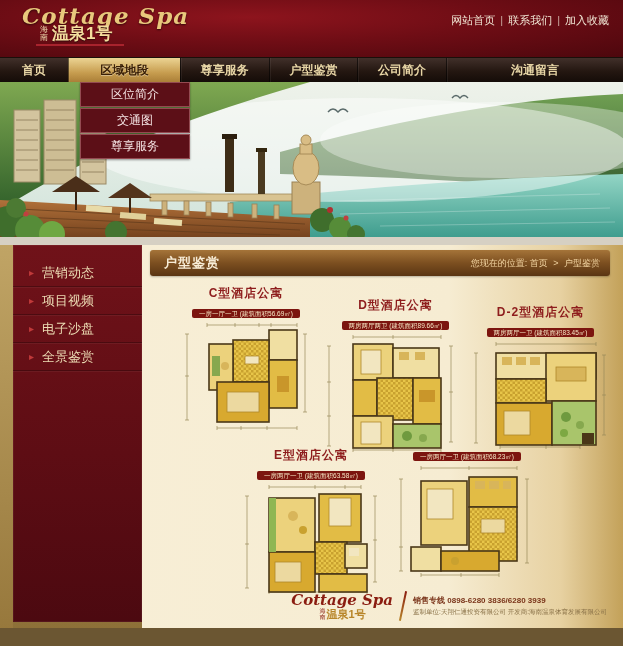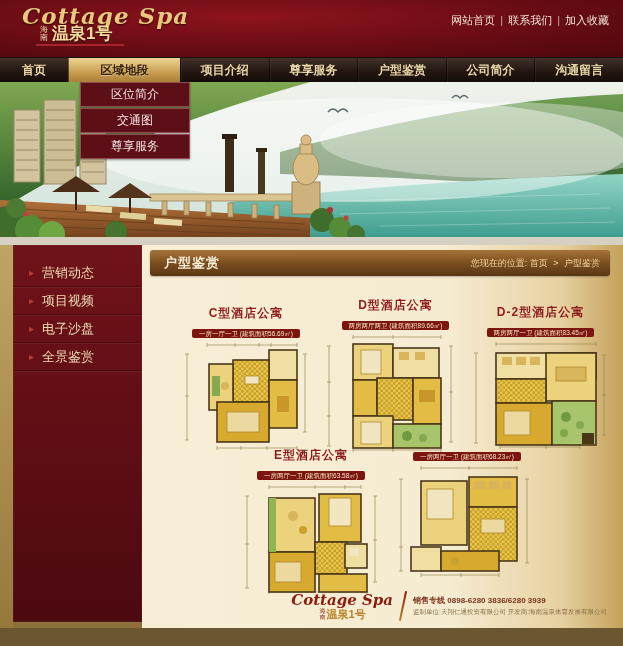--- a/index.html
+++ b/index.html
@@ -105,21 +105,20 @@
       <div class="logo-underline"></div>
     </div>
     <div class="top-links">
       <a href="#">网站首页</a><span class="tl-sep">|</span><a href="#">联系我们</a><span class="tl-sep">|</span><a href="#">加入收藏</a>
     </div>
   </div>
 
   <div class="nav">
     <div class="nav-item w68">首页</div>
     <div class="nav-item w112 active">区域地段</div>
-    <div class="nav-item w89">项目介绍</div>
     <div class="nav-item w89">尊享服务</div>
     <div class="nav-item w89">户型鉴赏</div>
     <div class="nav-item w89">公司简介</div>
     <div class="nav-item wfill">沟通留言</div>
   </div>
 
   <div class="hero">
     <svg width="623" height="155" viewBox="0 0 623 155">
       <defs>
         <linearGradient id="sky" x1="0" y1="0" x2="0" y2="1">
@@ -268,21 +267,21 @@
     <div class="content-header">
       <span class="ch-title">户型鉴赏</span>
       <span class="breadcrumb">
         <span>您现在的位置:</span>
         <a href="#">首页</a>
         <span class="bc-sep">&gt;</span>
         <span>户型鉴赏</span>
       </span>
     </div>
 
-    <div class="plan" style="left:180px; top:68px; width:132px;">
+    <div class="plan" style="left:180px; top:48px; width:132px;">
       <div class="plan-title">C型酒店公寓</div>
       <div class="plan-sub">一房一厅一卫 (建筑面积56.69㎡)</div>
       <svg width="130" height="112" viewBox="0 0 130 112">
         <defs>
             <pattern id="hc" width="5" height="5" patternUnits="userSpaceOnUse">
           <rect width="5" height="5" fill="#e8c549"></rect>
               <rect width="2.5" height="2.5" fill="#c9a12f"></rect>
               <rect x="2.5" y="2.5" width="2.5" height="2.5" fill="#c9a12f"></rect>
         </pattern>
           </defs>

